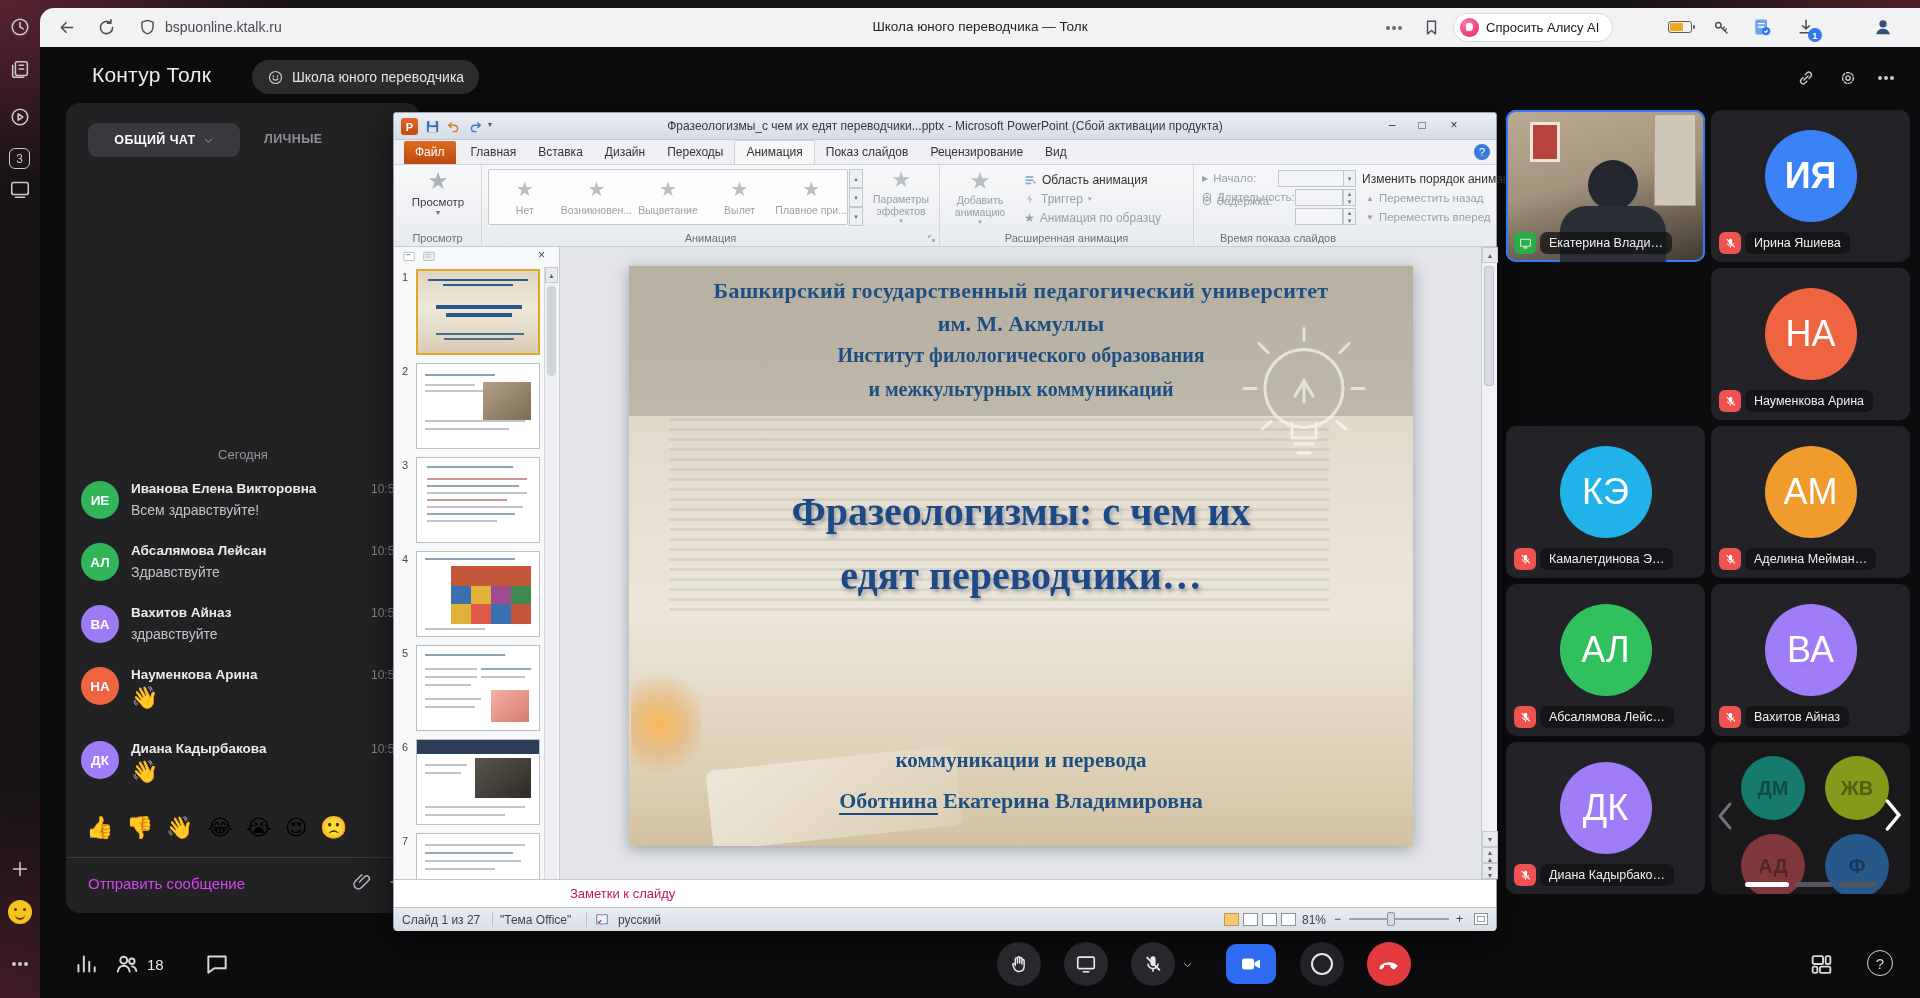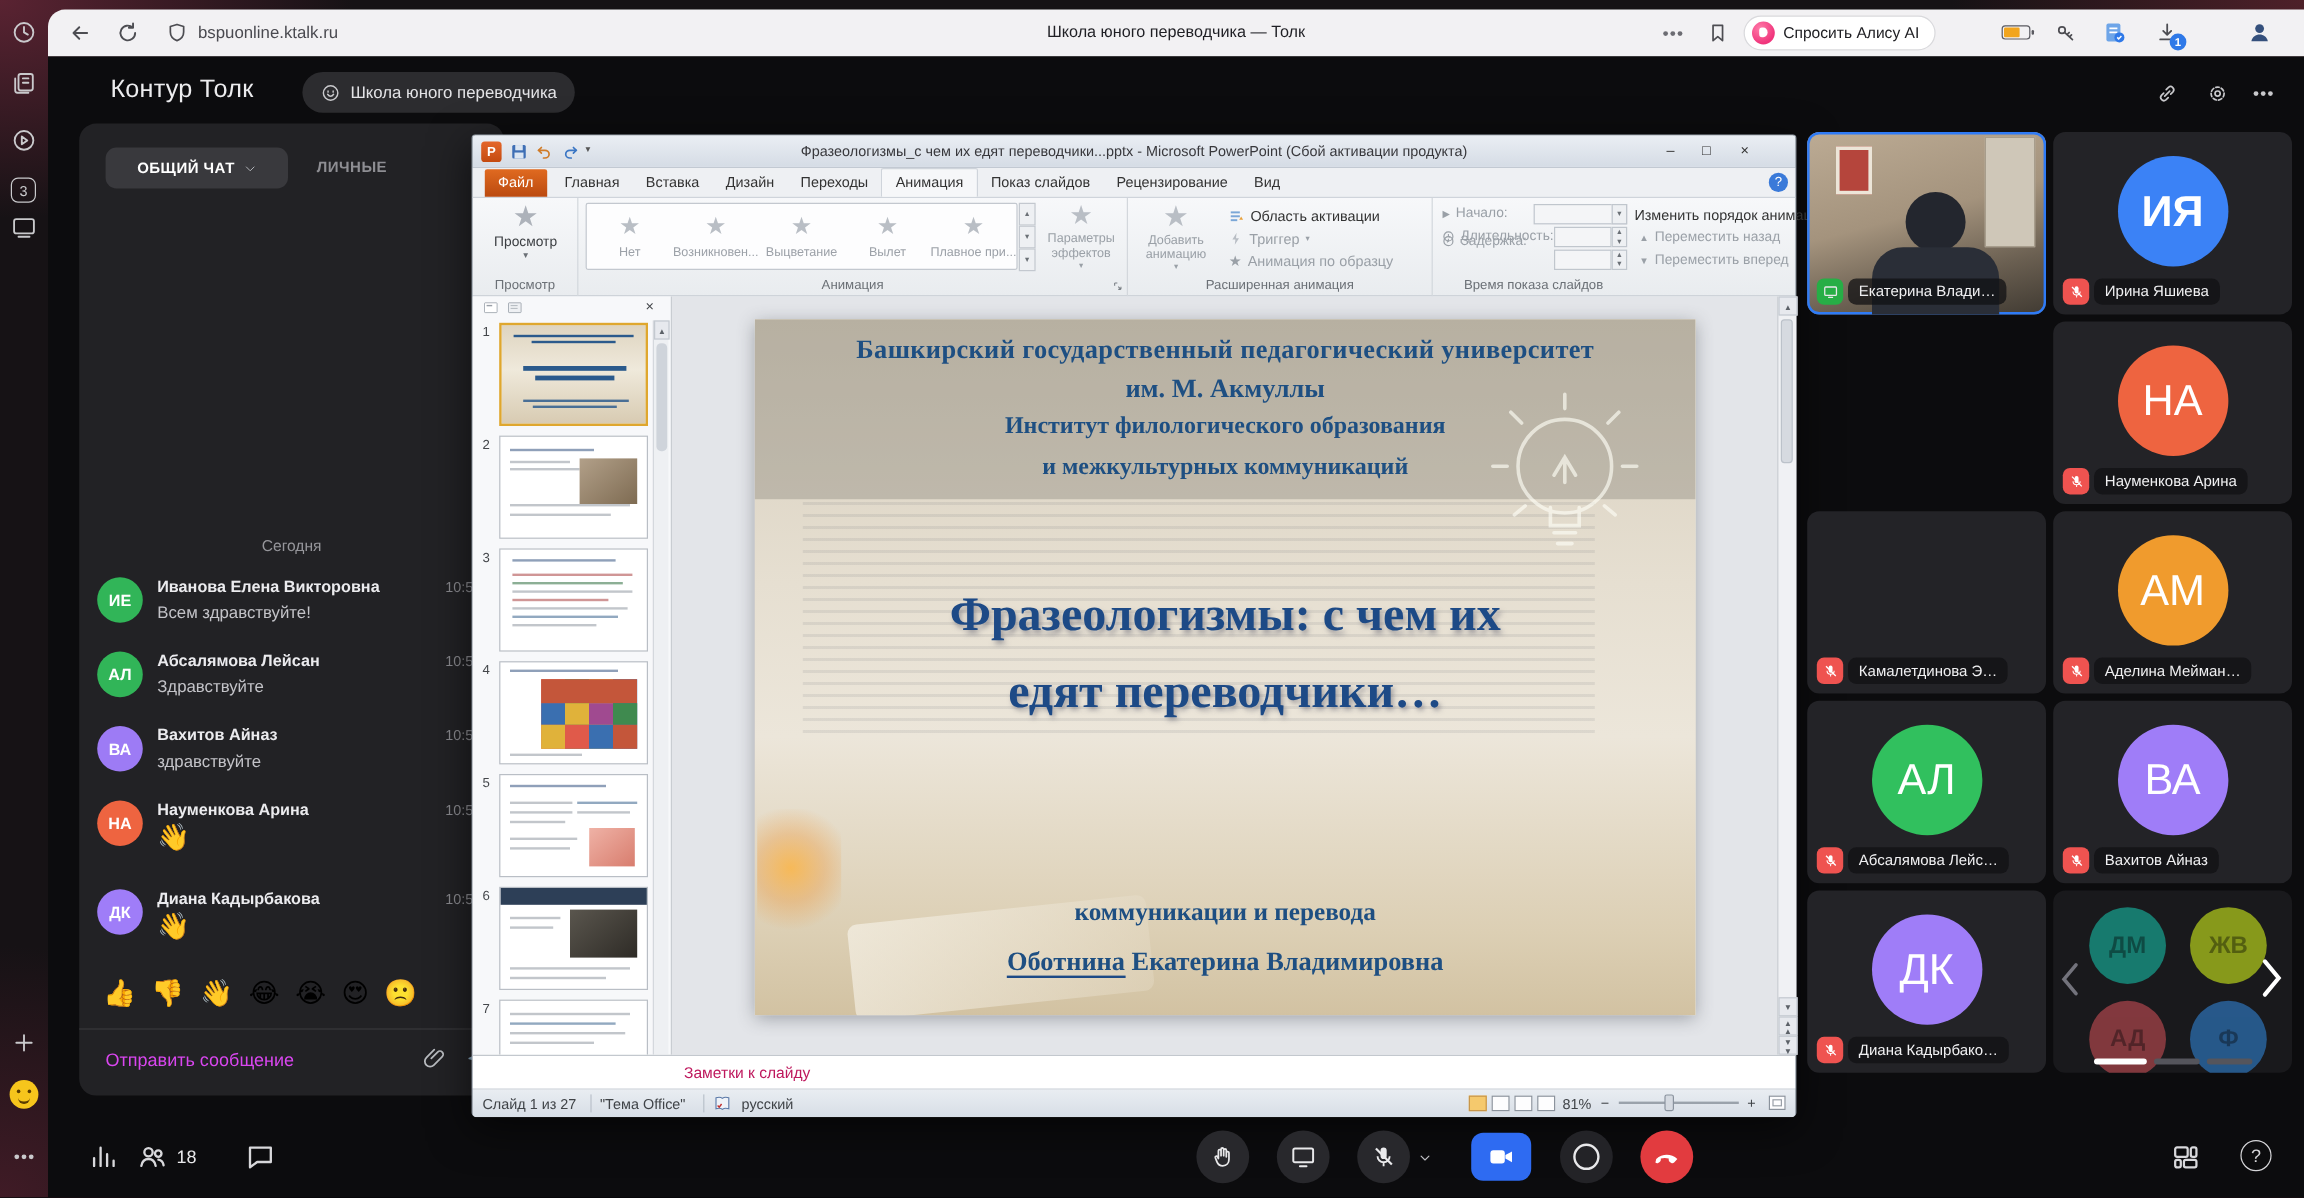--- a/index.html
+++ b/index.html
@@ -397,21 +397,21 @@
             <div style="font-size:10.5px;color:#9aa0a7;line-height:1.15;margin-top:1px">Добавить анимацию</div>
             <div style="font-size:7px;color:#9aa0a7">▾</div>
           </div>
           <div class="a" style="left:84px;top:8px;display:flex;gap:5px;align-items:center">
             <svg width="13" height="13" viewBox="0 0 24 24">
                 <rect x="3" y="4" width="14" height="3" fill="#7ba7d7"></rect>
                 <rect x="3" y="10" width="14" height="3" fill="#7ba7d7"></rect>
                 <rect x="3" y="16" width="10" height="3" fill="#7ba7d7"></rect>
                 <path d="M19 12l3 5h-6z" fill="#e9a13b"></path>
               </svg>
-            <span style="font-size:12px;color:#333" class="nw">Область активации</span>
+            <span style="font-size:12px;color:#333" class="nw">Область анимация</span>
           </div>
           <div class="a" style="left:84px;top:27px;display:flex;gap:5px;align-items:center">
             <svg width="12" height="12" viewBox="0 0 24 24">
                 <path d="M13 2L6 13h5l-1 9 7-11h-5z" fill="#b8bdc4"></path>
               </svg>
             <span style="font-size:12px" class="rgray nw">Триггер</span>
             <span style="font-size:7px" class="rgray">▾</span>
           </div>
           <div class="a" style="left:84px;top:46px;display:flex;gap:5px;align-items:center">
             <span class="rgray" style="font-size:12px">★</span>
@@ -654,20 +654,21 @@
                 <path d="M12 3a3 3 0 0 1 3 3v5a3 3 0 0 1-6 0V6a3 3 0 0 1 3-3z" fill="#fff"></path>
                 <path d="M6.5 11a5.5 5.5 0 0 0 11 0M12 16.5V20" stroke="#fff" stroke-width="1.6" fill="none"></path>
                 <path d="M5 4l15 15" stroke="#fff" stroke-width="2"></path>
               </svg>
             </div>
           <div class="npill">Науменкова Арина</div>
         </div>
       </div>
 
       <div class="tile" style="left:0;top:316px">
+        <div class="circle" style="background: rgb(33, 178, 234);">КЭ</div>
         <div class="tlabel">
           <div class="sqic sqred">
               <svg width="13" height="13" viewBox="0 0 24 24">
                 <path d="M12 3a3 3 0 0 1 3 3v5a3 3 0 0 1-6 0V6a3 3 0 0 1 3-3z" fill="#fff"></path>
                 <path d="M6.5 11a5.5 5.5 0 0 0 11 0M12 16.5V20" stroke="#fff" stroke-width="1.6" fill="none"></path>
                 <path d="M5 4l15 15" stroke="#fff" stroke-width="2"></path>
               </svg>
             </div>
           <div class="npill">Камалетдинова Э…</div>
         </div>

